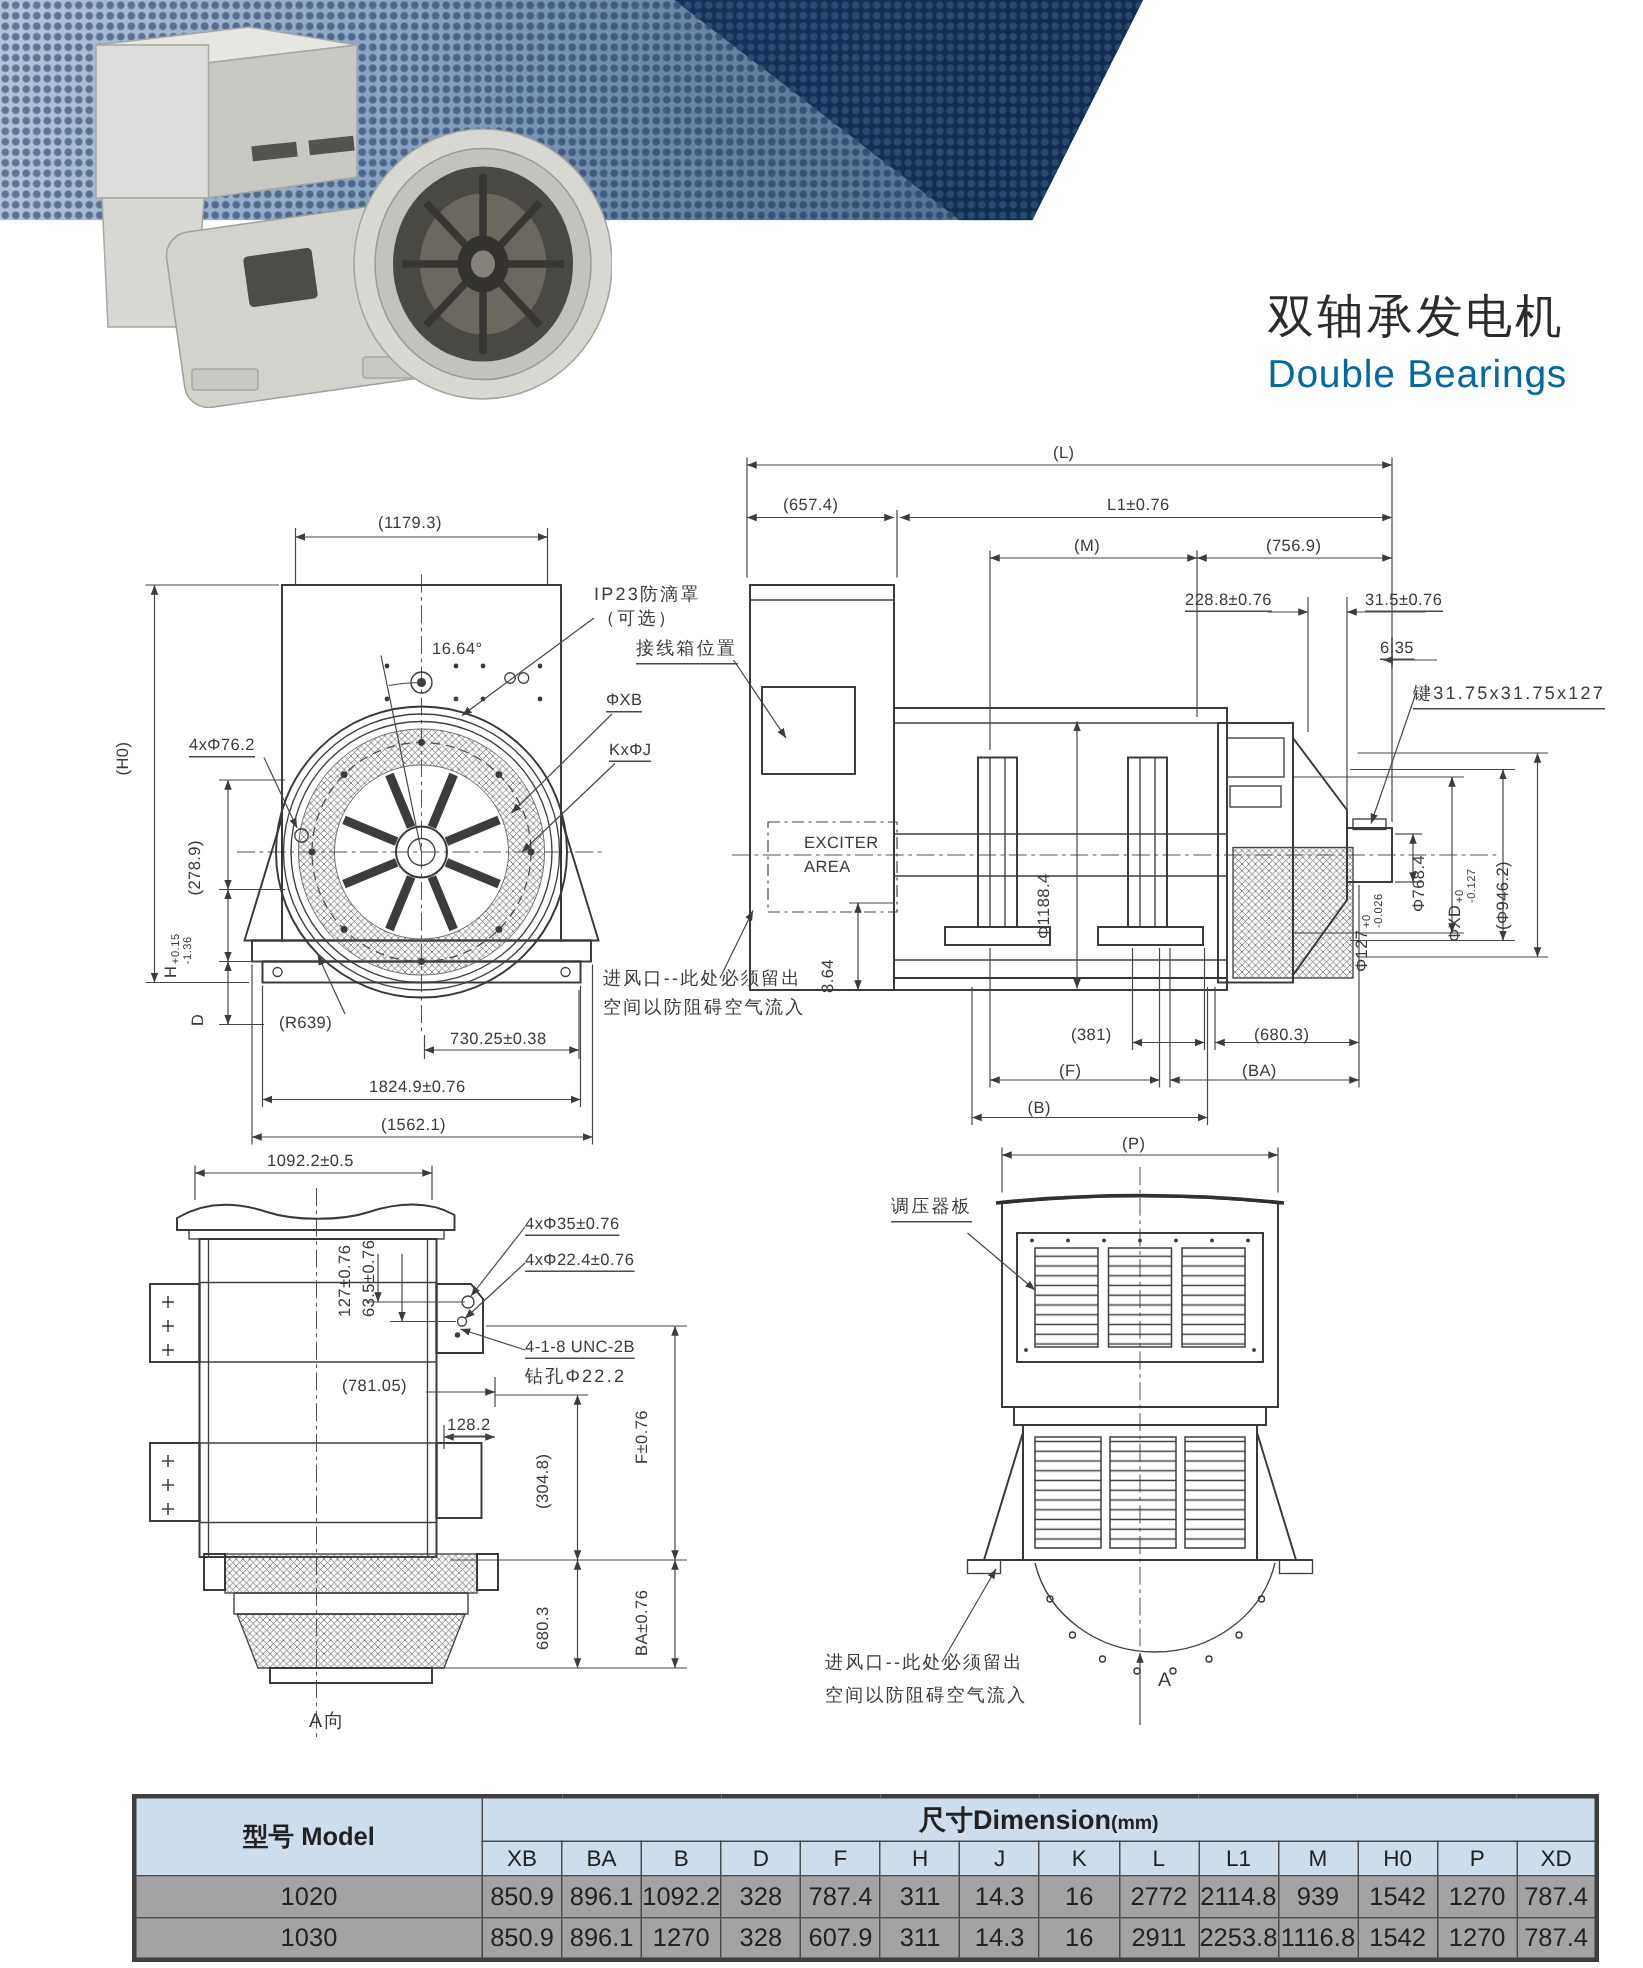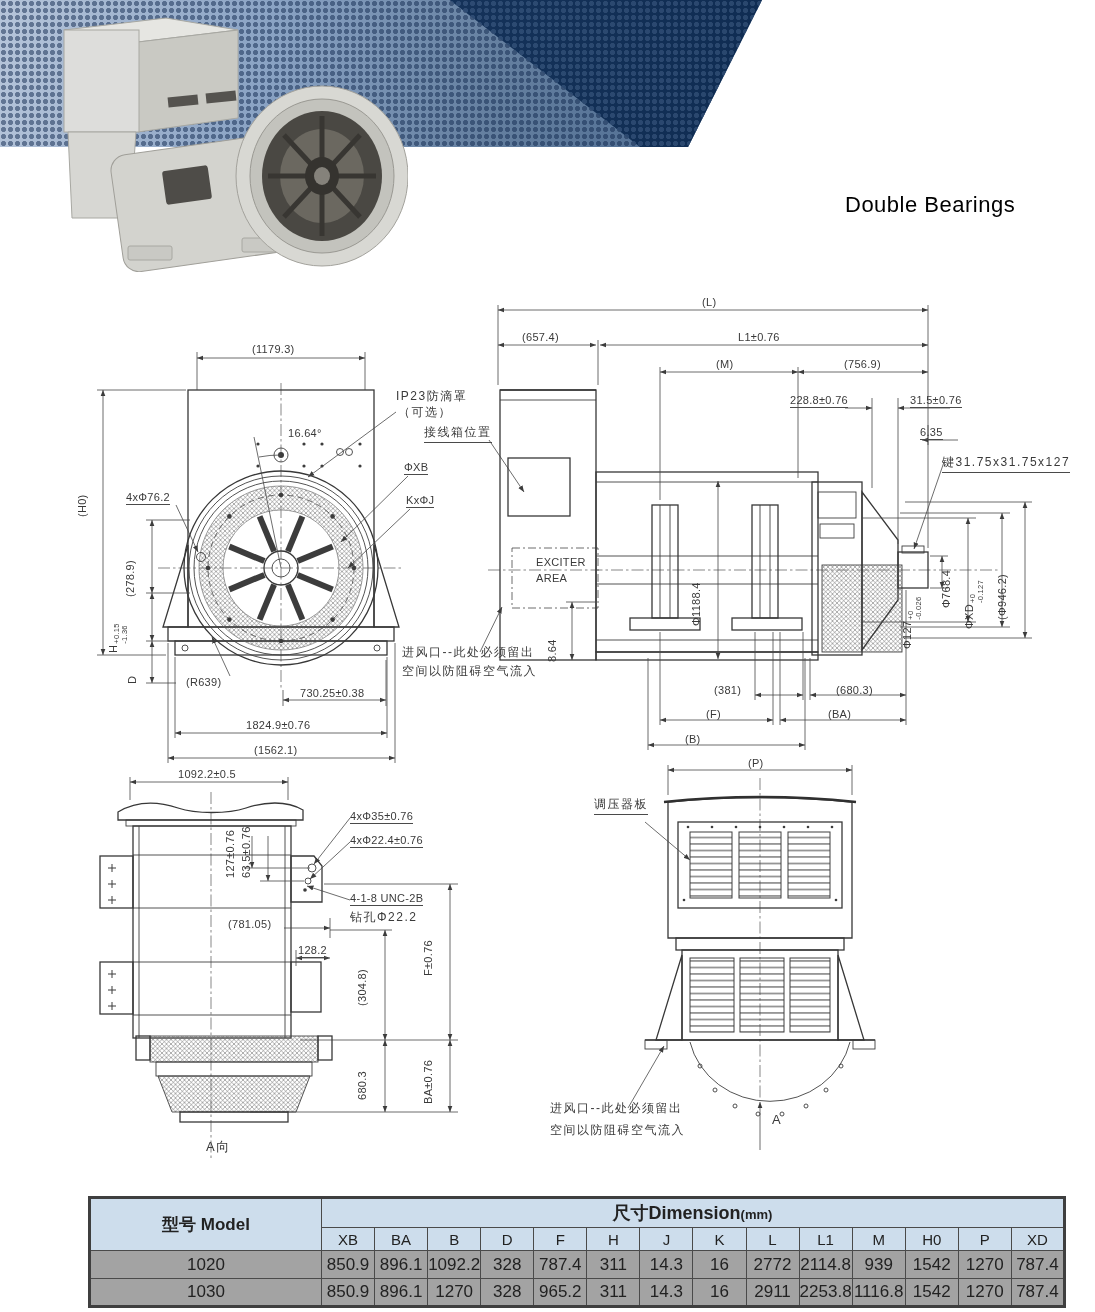--- a/index.html
+++ b/index.html
@@ -17,21 +17,21 @@
     background:
       radial-gradient(circle at 3.5px 3.5px, rgba(120,150,190,.25) 2.2px, rgba(120,150,190,0) 2.9px),
       linear-gradient(100deg,#1c3a63 0%,#0f2c52 100%);
     background-size:7px 7px,100% 100%;
     clip-path:polygon(59% 0,100% 0,90.3% 100%,84% 100%);}
   .machine-art{position:absolute;left:16px;top:0;width:392px;height:272px}
 
   
   .title-block{position:absolute;left:845px;top:190px}
   .title-zh{font-size:31px;color:#2b2b2b;letter-spacing:2px}
-  .title-en{font-size:22px;color:#000000;margin-top:2px;letter-spacing:.5px}
+  .title-en{font-size:26px;color:#0369a1;margin-top:2px;letter-spacing:.5px}
 
   
   .drawing-svg{position:absolute;left:0;top:0}
   .lbl{position:absolute;font-size:11px;color:#3a3a3a;white-space:nowrap;letter-spacing:.3px}
   .vlbl{position:absolute;font-size:11px;color:#3a3a3a;white-space:nowrap;
         transform:rotate(-90deg);transform-origin:left bottom;letter-spacing:.3px}
   .zh{font-size:12px;letter-spacing:1.5px}
   .ul{border-bottom:1px solid #4a4a4a;padding-bottom:1px}
   .tol{display:inline-flex;flex-direction:column;font-size:7.5px;line-height:7.5px;vertical-align:-2px;margin-left:1px}
   .tol i{font-style:normal}
@@ -79,20 +79,21 @@
       <line x1="252" y1="176" x2="360" y2="176"></line>
       <line x1="268" y1="135" x2="344" y2="217"></line>
       <line x1="268" y1="217" x2="344" y2="135"></line>
     </g>
     <ellipse cx="306" cy="176" rx="17" ry="19" fill="#35332f"></ellipse>
     <ellipse cx="306" cy="176" rx="8" ry="9" fill="#85827b"></ellipse>
   </g>
 </svg>
 
 <div class="title-block">
+  <div class="title-zh">双轴承发电机</div>
   <div class="title-en">Double Bearings</div>
 </div>
 
 <svg class="drawing-svg" width="1095" height="1312" viewBox="0 0 1095 1312">
   <defs>
     <marker id="ar" viewBox="0 0 10 10" refX="9" refY="5" markerWidth="9" markerHeight="9" orient="auto-start-reverse">
       <path d="M0,1.5 L9,5 L0,8.5 Z" fill="#3c3c3c"></path>
     </marker>
     <pattern id="mesh" width="4.5" height="4.5" patternUnits="userSpaceOnUse">
       <path d="M0,4.5 L4.5,0 M0,0 L4.5,4.5" stroke="#5e5e5e" stroke-width="0.5"></path>
@@ -509,21 +510,21 @@
       <td>1542</td>
       <td>1270</td>
       <td>787.4</td>
     </tr>
     <tr>
       <td class="model-cell">1030</td>
       <td>850.9</td>
       <td>896.1</td>
       <td>1270</td>
       <td>328</td>
-      <td>965.2</td>
+      <td>607.9</td>
       <td>311</td>
       <td>14.3</td>
       <td>16</td>
       <td>2911</td>
       <td>2253.8</td>
       <td>1116.8</td>
       <td>1542</td>
       <td>1270</td>
       <td>787.4</td>
     </tr>

